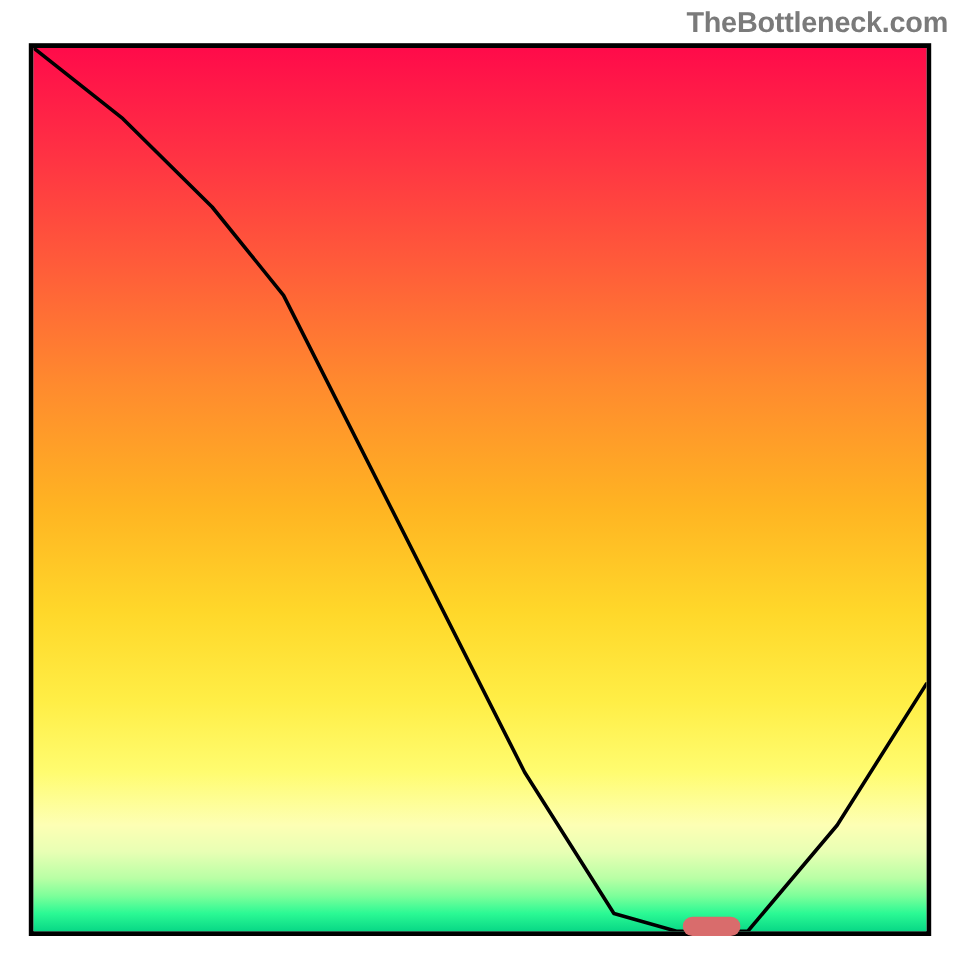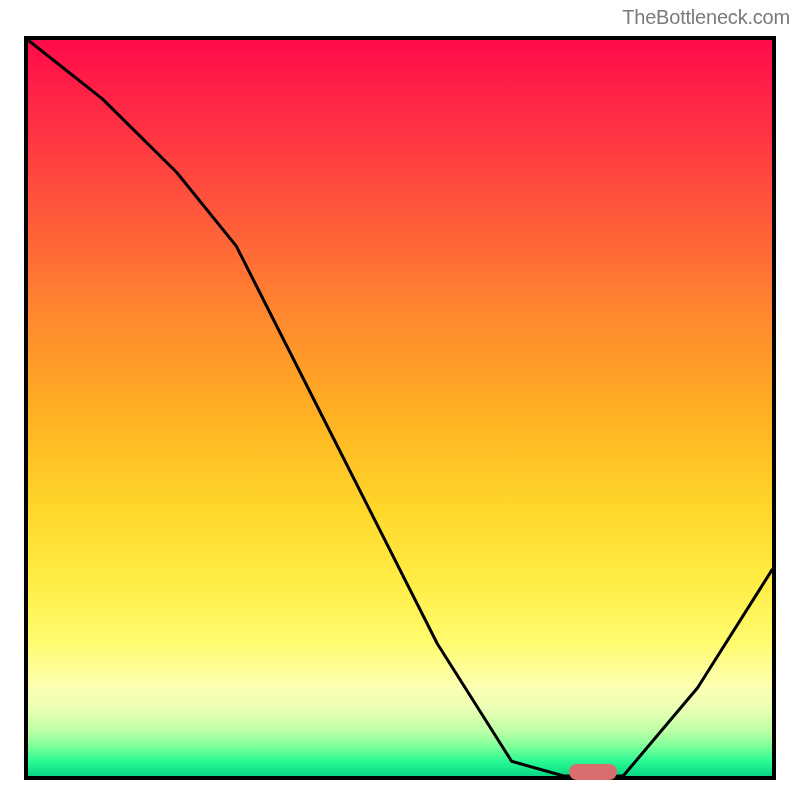--- a/index.html
+++ b/index.html
@@ -70,22 +70,22 @@
     width: 48px;
     height: 16px;
     background: #d96c6c;
     border-radius: 8px;
     transform: translate(-50%, -50%);
   }
   .watermark {
     position: absolute;
     top: 6px;
     right: 10px;
-    font-size: 20px;
-    font-weight: 400;
+    font-size: 24px;
+    font-weight: 700;
     color: #7a7a7a;
     letter-spacing: -0.2px;
   }
 </style>
 </head>
 <body>
 
 <div class="wrap">
   <div class="watermark">TheBottleneck.com</div>
 

